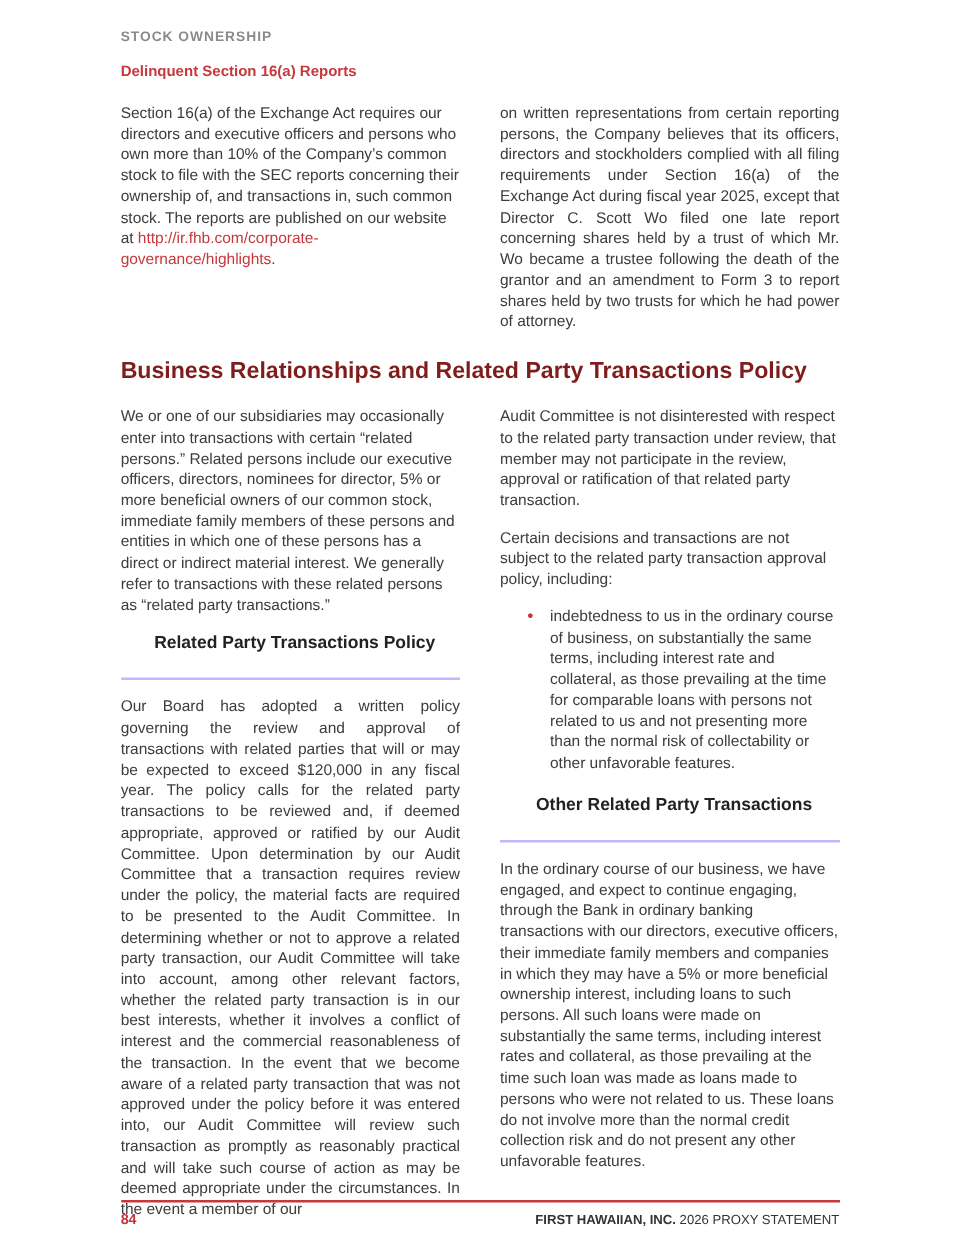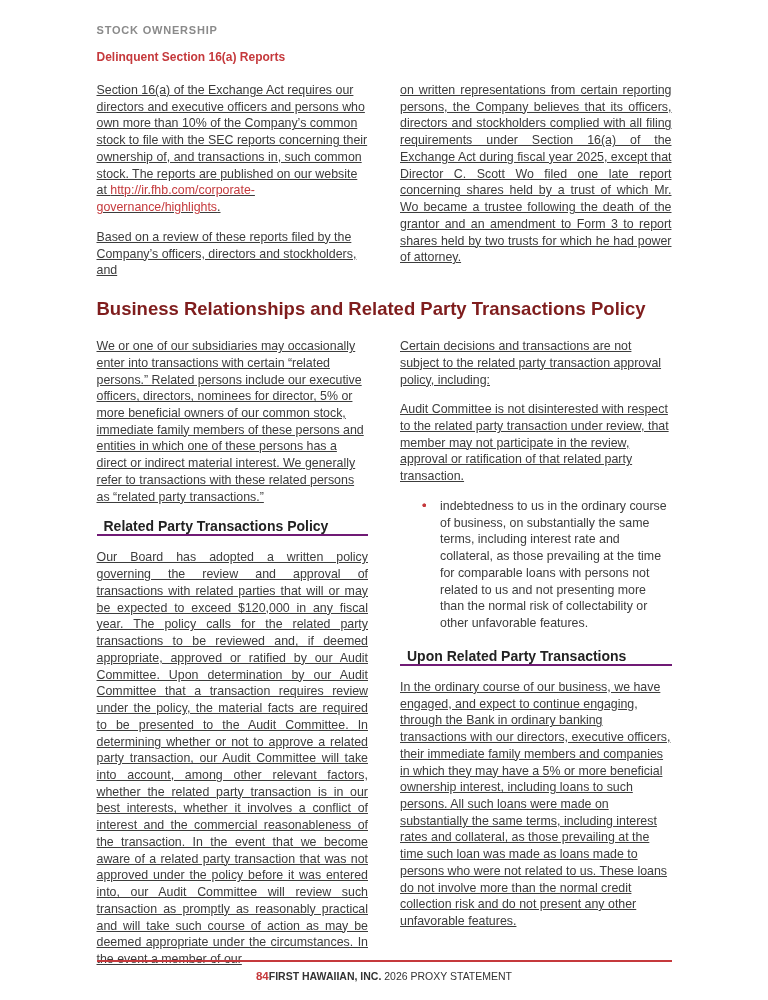--- a/index.html
+++ b/index.html
@@ -28,29 +28,29 @@
   }
   .two-col {
     display:grid;
     grid-template-columns:1fr 1fr;
     column-gap:32px;
     align-items:start;
   }
   p.body {
     font-size:12.4px; line-height:1.35;
     margin:0 0 13px 0;
-    text-decoration:underline;
   }
   p.just { text-align:justify; }
   a.doclink { color:#c5393c; text-decoration:none; }
   .subhead {
     font-size:14px; font-weight:bold; color:#222;
-    border-bottom:2px solid #701a75;
-    padding:0 0 0 7px;
+    border-bottom:2px solid #c4b5fd;
+    padding:0 0 21px 7px;
     margin:8px 0 13px 0;
+    text-align:center;
   }
   ul.bullets {
     list-style:none;
     margin:0 0 16px 0;
     padding:0 0 0 22px;
   }
   ul.bullets li {
     position:relative;
     font-size:12.4px; line-height:1.35;
     padding-left:18px;
@@ -59,69 +59,68 @@
   ul.bullets li .dot {
     position:absolute; left:0; top:-1px;
     color:#c5393c; font-size:13px;
   }
   .footer {
     position:absolute;
     left:56px; right:56px; bottom:18px;
   }
   .footer-rule { height:2px; background:#c5393c; margin-bottom:8px; }
   .footer-row {
-    display:flex; justify-content:center; align-items:baseline;
+    display:flex; justify-content:space-between; align-items:baseline;
   }
   .footer-page { color:#c5393c; font-weight:bold; font-size:11.5px; }
   .footer-right { font-size:10.5px; color:#333; }
   .footer-right .company { font-weight:bold; }
   .mt-sec { margin-top:4px; }
 </style>
 </head>
 <body>
 
 <div class="page">
   <div class="content">
 
     <p class="eyebrow">STOCK OWNERSHIP</p>
 
     <h1 class="section-title">Delinquent Section 16(a) Reports</h1>
 
     <div class="two-col">
       <div>
         <p class="body"><span>Section 16(a) of the Exchange Act requires our directors and executive officers and persons who own more than 10% of the Company’s common stock to file with the SEC reports concerning their ownership of, and transactions in, such common stock. The reports are published on our website at </span><a class="doclink" href="#" title="http://ir.fhb.com/corporate-governance/highlights">http://ir.fhb.com/corporate-governance/highlights</a><span>.</span></p>
-        <p class="body">Based on a review of these reports filed by the Company’s officers, directors and stockholders, and</p>
       </div>
       <div>
         <p class="body just">on written representations from certain reporting persons, the Company believes that its officers, directors and stockholders complied with all filing requirements under Section 16(a) of the Exchange Act during fiscal year 2025, except that Director C. Scott Wo filed one late report concerning shares held by a trust of which Mr. Wo became a trustee following the death of the grantor and an amendment to Form 3 to report shares held by two trusts for which he had power of attorney.</p>
       </div>
     </div>
 
     <h1 class="section-title-lg mt-sec">Business Relationships and Related Party Transactions Policy</h1>
 
     <div class="two-col">
 
       <div>
         <p class="body">We or one of our subsidiaries may occasionally enter into transactions with certain “related persons.” Related persons include our executive officers, directors, nominees for director, 5% or more beneficial owners of our common stock, immediate family members of these persons and entities in which one of these persons has a direct or indirect material interest. We generally refer to transactions with these related persons as “related party transactions.”</p>
 
         <div class="subhead">Related Party Transactions Policy</div>
 
         <p class="body just">Our Board has adopted a written policy governing the review and approval of transactions with related parties that will or may be expected to exceed $120,000 in any fiscal year. The policy calls for the related party transactions to be reviewed and, if deemed appropriate, approved or ratified by our Audit Committee. Upon determination by our Audit Committee that a transaction requires review under the policy, the material facts are required to be presented to the Audit Committee. In determining whether or not to approve a related party transaction, our Audit Committee will take into account, among other relevant factors, whether the related party transaction is in our best interests, whether it involves a conflict of interest and the commercial reasonableness of the transaction. In the event that we become aware of a related party transaction that was not approved under the policy before it was entered into, our Audit Committee will review such transaction as promptly as reasonably practical and will take such course of action as may be deemed appropriate under the circumstances. In the event a member of our</p>
       </div>
 
       <div>
+        <p class="body">Audit Committee is not disinterested with respect to the related party transaction under review, that member may not participate in the review, approval or ratification of that related party transaction.</p>
         <p class="body">Certain decisions and transactions are not subject to the related party transaction approval policy, including:</p>
-        <p class="body">Audit Committee is not disinterested with respect to the related party transaction under review, that member may not participate in the review, approval or ratification of that related party transaction.</p>
 
         <ul class="bullets">
           <li><span class="dot">•</span></li>
           <li><span class="dot">•</span><span>indebtedness to us in the ordinary course of business, on substantially the same terms, including interest rate and collateral, as those prevailing at the time for comparable loans with persons not related to us and not presenting more than the normal risk of collectability or other unfavorable features.</span></li>
         </ul>
 
-        <div class="subhead">Upon Related Party Transactions</div>
+        <div class="subhead">Other Related Party Transactions</div>
 
         <p class="body">In the ordinary course of our business, we have engaged, and expect to continue engaging, through the Bank in ordinary banking transactions with our directors, executive officers, their immediate family members and companies in which they may have a 5% or more beneficial ownership interest, including loans to such persons. All such loans were made on substantially the same terms, including interest rates and collateral, as those prevailing at the time such loan was made as loans made to persons who were not related to us. These loans do not involve more than the normal credit collection risk and do not present any other unfavorable features.</p>
       </div>
     </div>
   </div>
 
   <div class="footer">
     <div class="footer-rule"></div>
     <div class="footer-row">
       <span class="footer-page">84</span>

